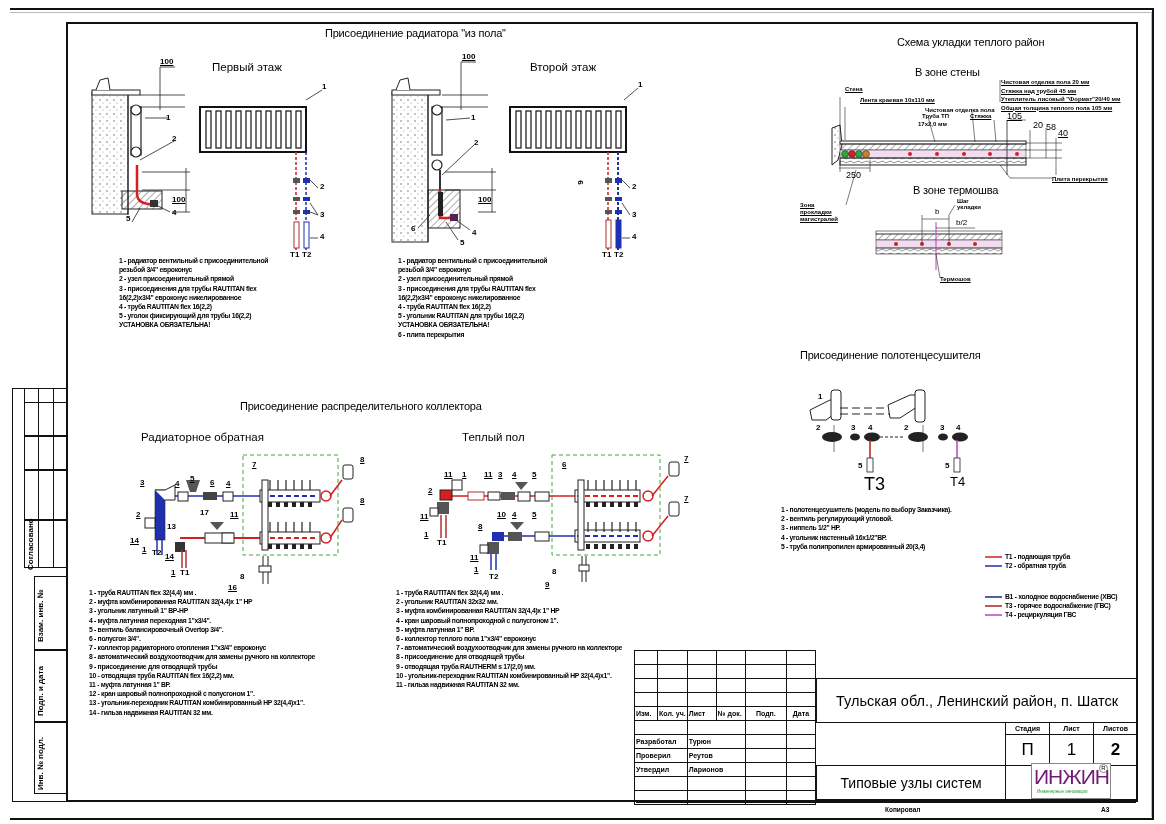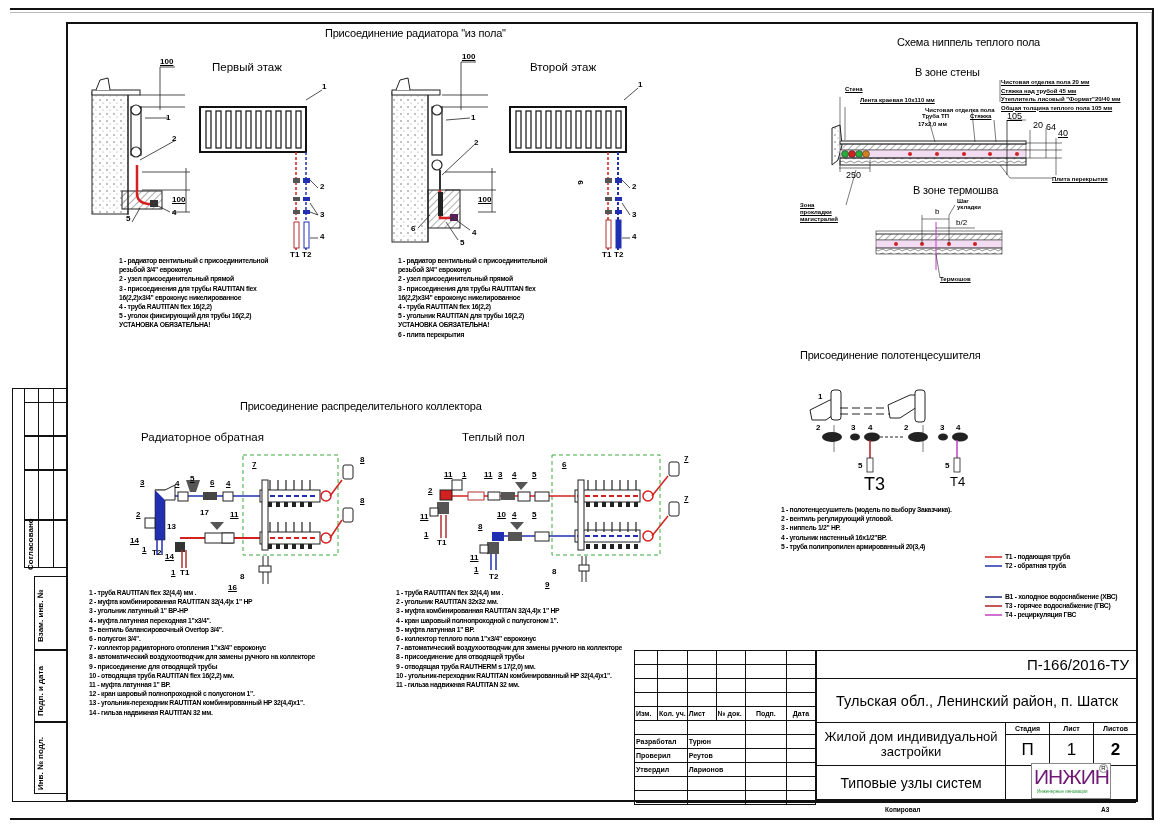--- a/index.html
+++ b/index.html
@@ -445,42 +445,42 @@
   <div>резьбой 3/4" евроконус</div>
   <div>2 - узел присоединительный прямой</div>
   <div>3 - присоединения для  трубы RAUTITAN flex</div>
   <div>16(2,2)x3/4" евроконус никелированное</div>
   <div>4 - труба RAUTITAN flex 16(2,2)</div>
   <div>5 - угольник RAUTITAN для трубы 16(2,2)</div>
   <div>УСТАНОВКА ОБЯЗАТЕЛЬНА!</div>
   <div>6 - плита перекрытия</div>
 </div>
 
-<div class="abs title" style="left:897px;top:36px;">Схема ниппель теплого пола</div>
+<div class="abs title" style="left:897px;top:36px;">Схема укладки теплого район</div>
 <div class="abs title" style="left:915px;top:66px;">В зоне стены</div>
 <div class="abs small" style="left:845px;top:86px;text-decoration:underline;">Стена</div>
 <div class="abs small" style="left:860px;top:97px;text-decoration:underline;">Лента краевая 10x110 мм</div>
 <div class="abs small" style="left:922px;top:113px;">Труба ТП</div>
 <div class="abs small" style="left:918px;top:121px;">17x2,0 мм</div>
 
 <div class="abs small" style="left:925px;top:107px;margin-left:0;"></div>
 
 <div class="abs small" style="left:925px;top:107px;">Чистовая отделка пола</div>
 <div class="abs small" style="left:970px;top:113px;text-decoration:underline;">Стяжка</div>
 <div class="abs small" style="left:1052px;top:176px;text-decoration:underline;">Плита перекрытия</div>
 <div class="abs small" style="left:800px;top:202px;width:44px;white-space:normal;line-height:7px;text-decoration:underline;">Зона прокладки магистралей</div>
 <div class="abs small" style="left:1001px;top:78px;line-height:8.5px;text-decoration:underline;">
   <div>Чистовая отделка пола  20 мм</div>
   <div>Стяжка над трубой  45 мм</div>
   <div>Утеплитель лисовый "Формат"20/40 мм</div>
   <div>Общая толщина теплого пола  105 мм</div>
 </div>
 <div class="lbl" style="left:1007px;top:111px;font-size:9px;font-weight:normal;text-decoration:underline;">105</div>
 <div class="lbl" style="left:1033px;top:120px;font-size:9px;font-weight:normal;">20</div>
-<div class="lbl" style="left:1046px;top:122px;font-size:9px;font-weight:normal;">64</div>
+<div class="lbl" style="left:1046px;top:122px;font-size:9px;font-weight:normal;">58</div>
 <div class="lbl" style="left:1058px;top:128px;font-size:9px;font-weight:normal;text-decoration:underline;text-align:center;">40</div>
 <div class="lbl" style="left:846px;top:170px;font-size:9px;font-weight:normal;">250</div>
 
 <div class="abs title" style="left:913px;top:184px;">В зоне термошва</div>
 <div class="abs small" style="left:957px;top:198px;width:22px;white-space:normal;line-height:6px;">Шаг укладки</div>
 <div class="lbl" style="left:935px;top:207px;font-weight:normal;">b</div>
 <div class="lbl" style="left:956px;top:218px;font-weight:normal;">b/2</div>
 <div class="abs small" style="left:940px;top:276px;text-decoration:underline;">Термошов</div>
 
 <div class="abs title" style="left:800px;top:349px;">Присоединение полотенцесушителя</div>
@@ -666,26 +666,21 @@
         </tr>
     <tr>
           <td colspan="2"></td>
           <td colspan="2"></td>
           <td></td>
           <td></td>
         </tr>
   </tbody>
     </table>
 
-  <div class="st-box" style="left:182px;top:0;width:322px;height:29px;justify-content:flex-end;padding-right:8px;font-size:15px;">П-166/2016-ТУ</div>
   <div class="st-box" style="left:182px;top:28px;width:322px;height:45px;justify-content:center;font-size:14.5px;">Тульская обл., Ленинский район, п. Шатск</div>
-  <div class="st-box" style="left:182px;top:72px;width:190px;height:44px;flex-direction:column;justify-content:center;font-size:13px;line-height:15px;">
-    <span>Жилой дом индивидуальной</span>
-    <span>застройки</span>
-  </div>
   <div class="st-box" style="left:182px;top:115px;width:190px;height:35px;justify-content:center;font-size:14px;">Типовые узлы систем</div>
 
   <div class="st-box" style="left:371px;top:72px;width:45px;height:13px;justify-content:center;font-size:7px;font-weight:bold;">Стадия</div>
   <div class="st-box" style="left:415px;top:72px;width:45px;height:13px;justify-content:center;font-size:7px;font-weight:bold;">Лист</div>
   <div class="st-box" style="left:459px;top:72px;width:45px;height:13px;justify-content:center;font-size:7px;font-weight:bold;">Листов</div>
   <div class="st-box" style="left:371px;top:84px;width:45px;height:32px;justify-content:center;font-size:17px;">П</div>
   <div class="st-box" style="left:415px;top:84px;width:45px;height:32px;justify-content:center;font-size:17px;">1</div>
   <div class="st-box" style="left:459px;top:84px;width:45px;height:32px;justify-content:center;font-size:17px;font-weight:bold;">2</div>
   <div class="st-box" style="left:371px;top:115px;width:133px;height:35px;"></div>
 </div>

